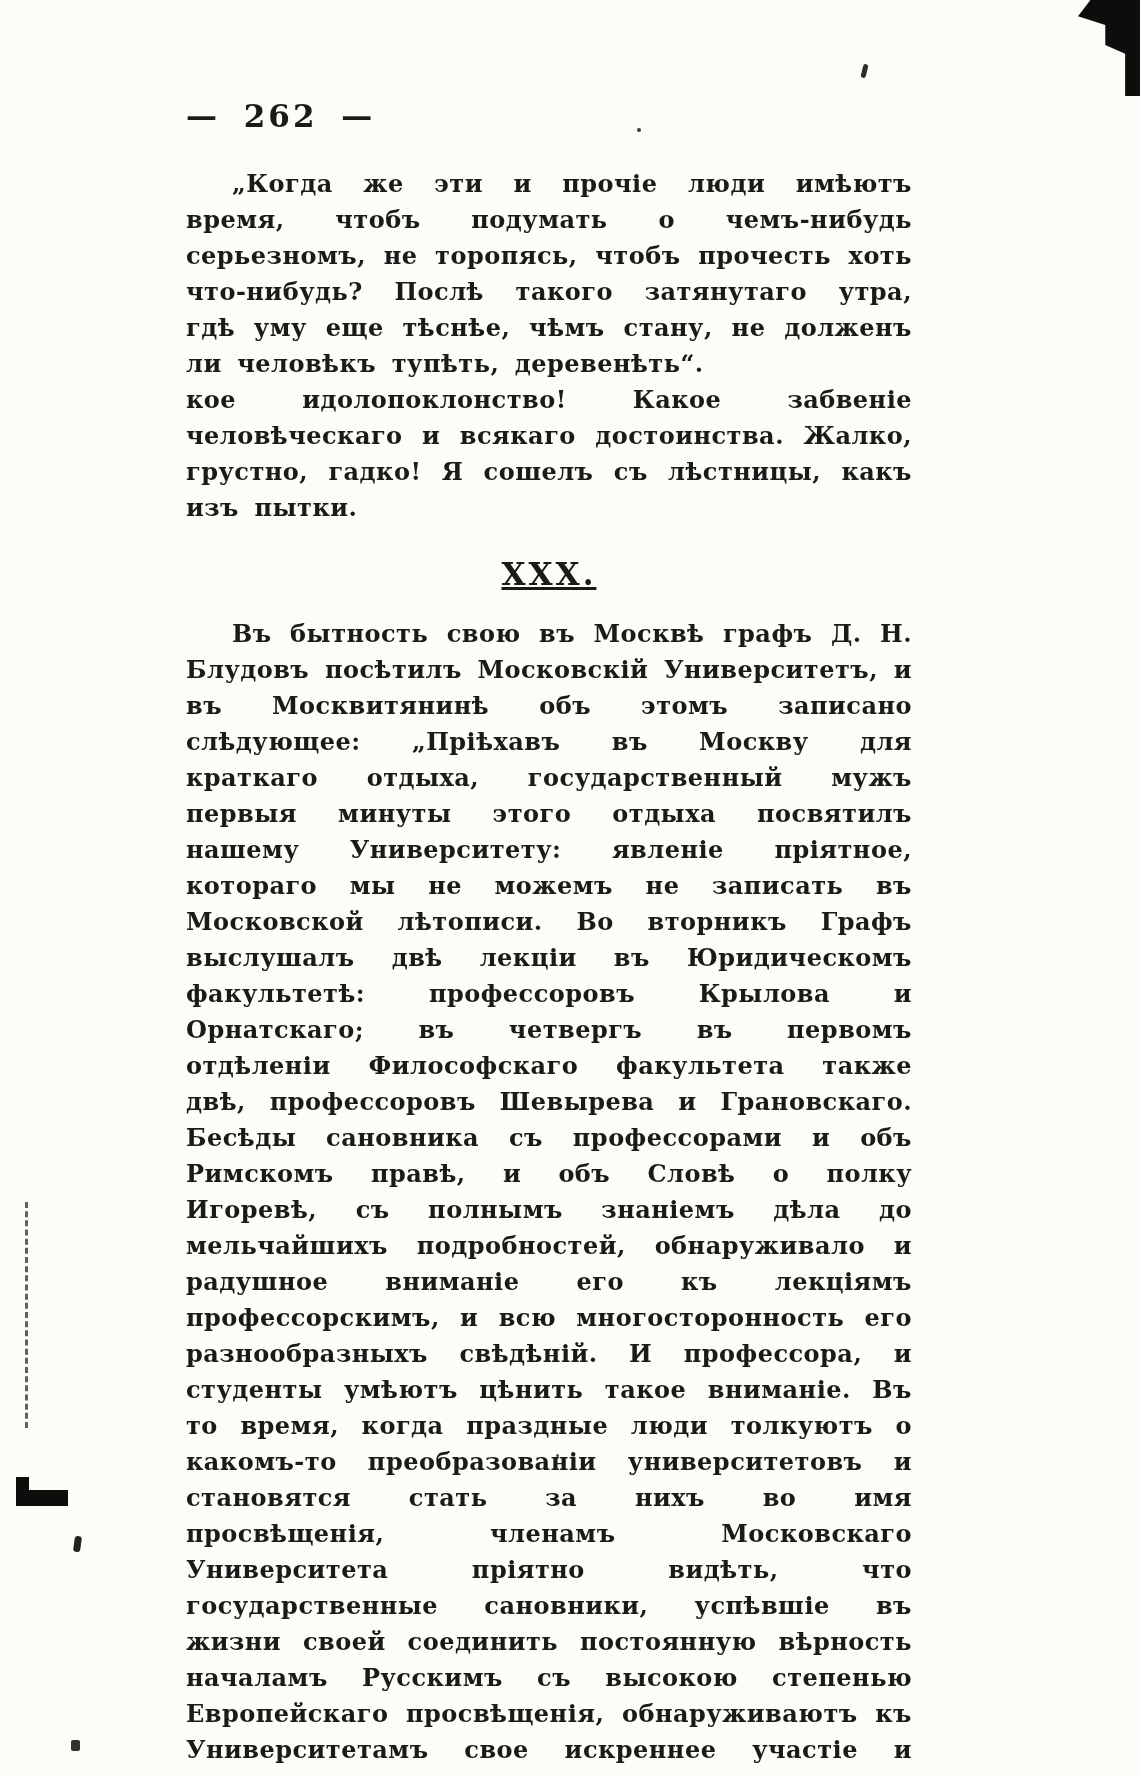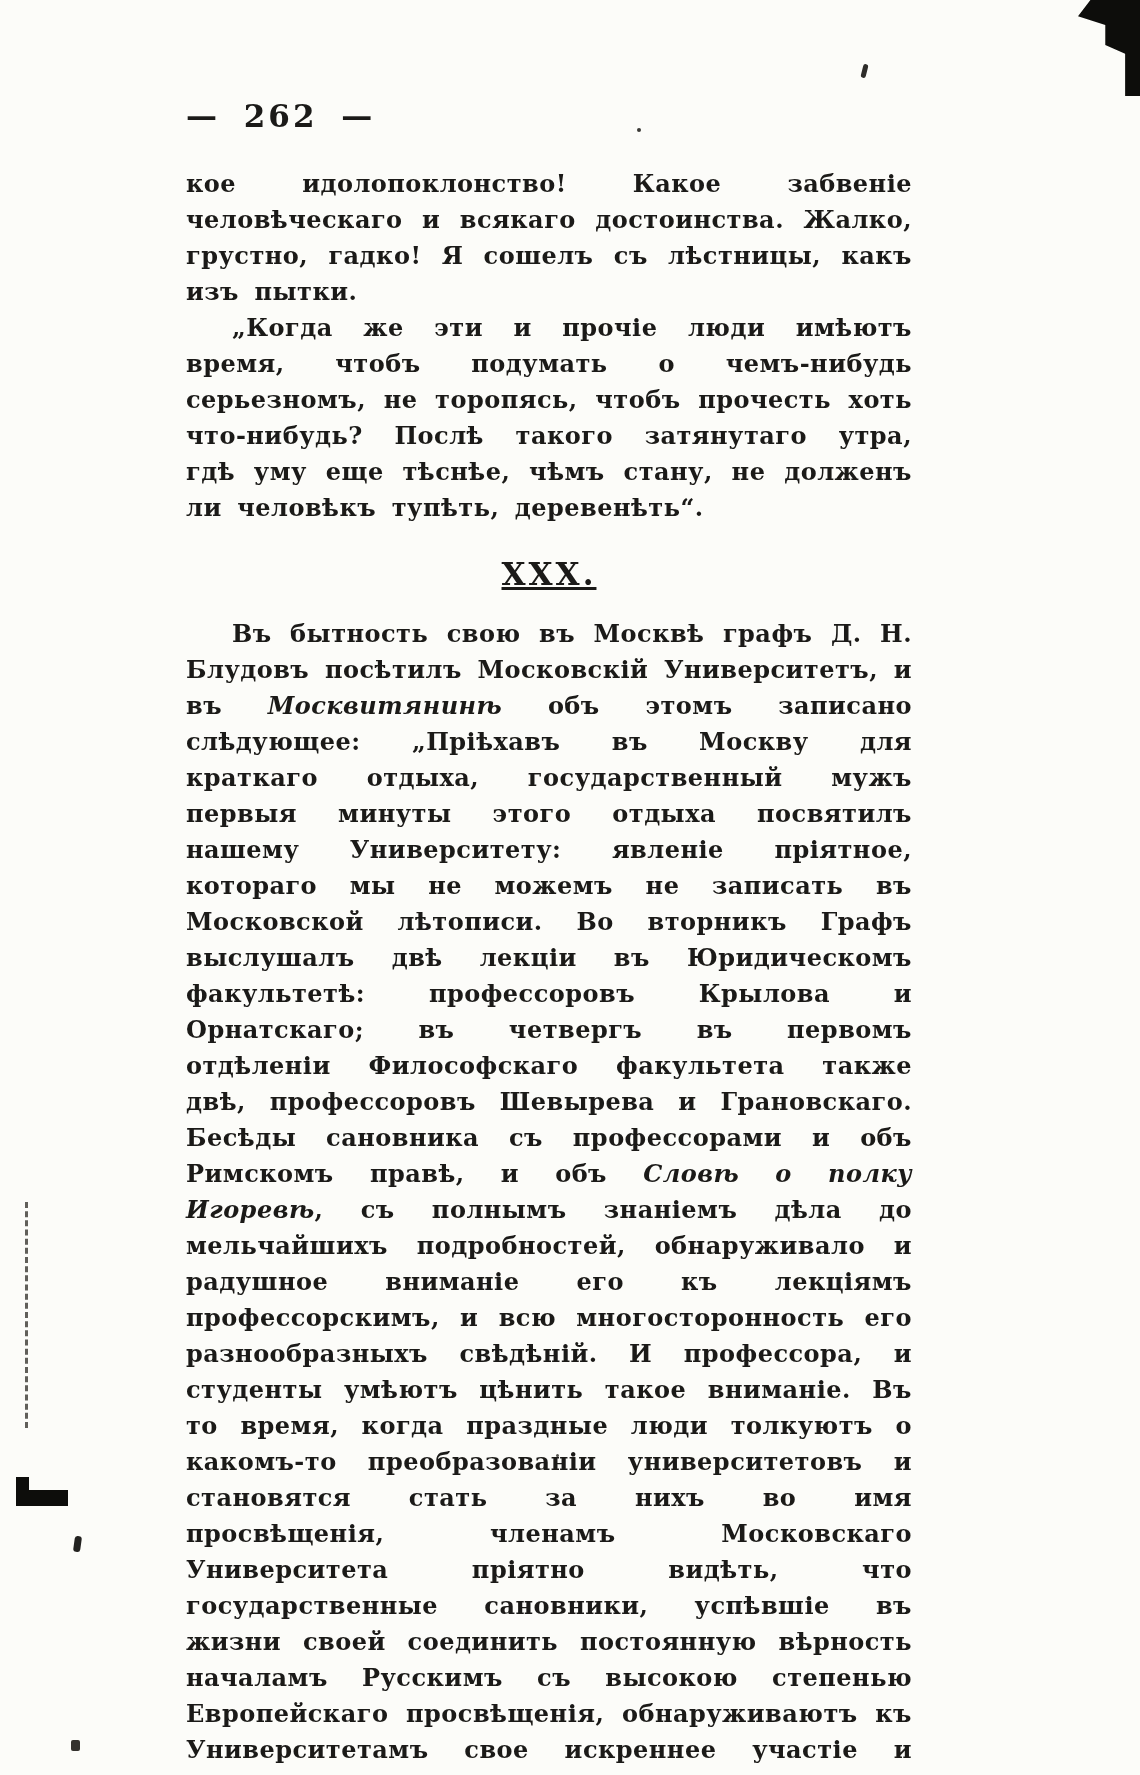--- a/index.html
+++ b/index.html
@@ -37,21 +37,21 @@
   }
   p.indent { text-indent: 46px; }
   h2.section-heading {
     text-align: center;
     font-size: 31px;
     font-weight: bold;
     letter-spacing: 3px;
     margin: 30px 0 24px 0;
     text-decoration: underline;
   }
-  .it { font-style: italic; }
+  .it { }
   
   .artifact { position: absolute; background: #0d0d0b; }
   .tr-corner-blob {
     top: 0; right: 0; width: 62px; height: 96px;
     clip-path: polygon(30% 0, 100% 0, 100% 100%, 76% 100%, 76% 56%, 44% 47%, 44% 26%, 0 17%, 20% 0);
   }
   .dot-after-pagenum { left: 637px; top: 128px; width: 4px; height: 4px; border-radius: 50%; background:#3a3936; }
   .apostrophe-mark { left: 862px; top: 64px; width: 5px; height: 14px; border-radius: 3px; transform: rotate(14deg); background:#2e2d2a; }
   .left-dashed-line {
     left: 25px; top: 1202px; height: 226px; width: 0;
@@ -77,22 +77,22 @@
   <div class="artifact bl-corner-bar"></div>
   <div class="artifact bl-corner-nub"></div>
   <div class="artifact bl-comma-mark"></div>
   <div class="artifact mid-tiny-dot"></div>
   <div class="artifact bottom-tiny-mark"></div>
 
   <div class="text-block">
 
     <div class="page-number">— 262 —</div>
 
+    <p class="body-para indent">„Когда же эти и прочіе люди имѣютъ время, чтобъ подумать о чемъ-нибудь серьезномъ, не торопясь, чтобъ прочесть хоть что-нибудь? Послѣ такого затянутаго утра, гдѣ уму еще тѣснѣе, чѣмъ стану, не долженъ ли человѣкъ тупѣть, деревенѣть“.</p>
+
     <p class="body-para">кое идолопоклонство! Какое забвеніе человѣческаго и всякаго достоинства. Жалко, грустно, гадко! Я сошелъ съ лѣстницы, какъ изъ пытки.</p>
-
-    <p class="body-para indent">„Когда же эти и прочіе люди имѣютъ время, чтобъ подумать о чемъ-нибудь серьезномъ, не торопясь, чтобъ прочесть хоть что-нибудь? Послѣ такого затянутаго утра, гдѣ уму еще тѣснѣе, чѣмъ стану, не долженъ ли человѣкъ тупѣть, деревенѣть“.</p>
 
     <h2 class="section-heading">XXX.</h2>
 
     <p class="body-para indent"><span>Въ бытность свою въ Москвѣ графъ Д. Н. Блудовъ посѣтилъ Московскій Университетъ, и въ </span><span class="it">Москвитянинѣ</span><span> объ этомъ записано слѣдующее: „Пріѣхавъ въ Москву для краткаго отдыха, государственный мужъ первыя минуты этого отдыха посвятилъ нашему Университету: явленіе пріятное, котораго мы не можемъ не записать въ Московской лѣтописи. Во вторникъ Графъ выслушалъ двѣ лекціи въ Юридическомъ факультетѣ: профессоровъ Крылова и Орнатскаго; въ четвергъ въ первомъ отдѣленіи Философскаго факультета также двѣ, профессоровъ Шевырева и Грановскаго. Бесѣды сановника съ профессорами и объ Римскомъ правѣ, и объ </span><span class="it">Словѣ о полку Игоревѣ</span><span>, съ полнымъ знаніемъ дѣла до мельчайшихъ подробностей, обнаруживало и радушное вниманіе его къ лекціямъ профессорскимъ, и всю многосторонность его разнообразныхъ свѣдѣній. И профессора, и студенты умѣютъ цѣнить такое вниманіе. Въ то время, когда праздные люди толкуютъ о какомъ-то преобразованіи университетовъ и становятся стать за нихъ во имя просвѣщенія, членамъ Московскаго Университета пріятно видѣть, что государственные сановники, успѣвшіе въ жизни своей соединить постоянную вѣрность началамъ Русскимъ съ высокою степенью Европейскаго просвѣщенія, обнаруживаютъ къ Университетамъ свое искреннее участіе и смотрятъ на нихъ какъ на вѣрные разсадники Русскаго просвѣщенія“ </span></p>
 
   </div>
 </main>
 
 </body></html>

